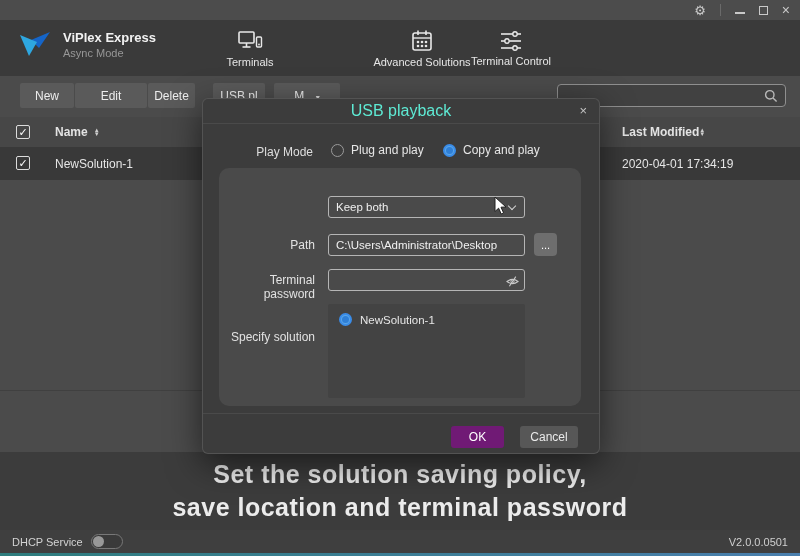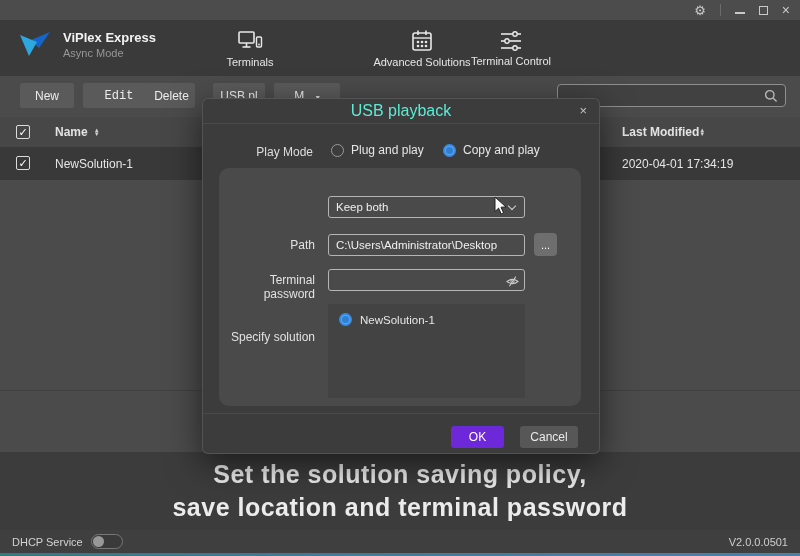--- a/index.html
+++ b/index.html
@@ -86,21 +86,21 @@
     border-right:1.5px solid #d2d2d2; border-bottom:1.5px solid #d2d2d2; transform:rotate(45deg); }
   .browse-btn { position:absolute; left:315px; top:65px; width:23px; height:23px; background:#6e6e6e; border:none;
     border-radius:4px; color:#fff; font-size:11px; line-height:10px; font-family:inherit; }
   .pwd-wrap { position:absolute; left:109px; top:101px; width:197px; height:22px; }
   .pwd-wrap .field { left:0; top:0; width:197px; }
   .eye { position:absolute; right:6px; top:5px; }
   .sol-list { position:absolute; left:109px; top:136px; width:197px; height:94px; background:#434343; border-radius:2px; }
   .sol-item { display:flex; align-items:center; gap:8px; padding:9px 0 0 11px; }
   .sol-item .radio-label { font-size:11.5px; }
   .dlg-footer { position:absolute; left:0; top:314px; width:100%; height:42px; border-top:1px solid #4a4a4a; }
-  .btn-ok { position:absolute; left:248px; top:12px; width:53px; height:22px; background:#6d28d9; border:none;
+  .btn-ok { position:absolute; left:248px; top:12px; width:53px; height:22px; background:#701a75; border:none;
     border-radius:3px; color:#fff; font-size:12px; font-family:inherit; }
   .btn-cancel { position:absolute; left:317px; top:12px; width:58px; height:22px; background:#575757; border:none;
     border-radius:3px; color:#eaeaea; font-size:12px; font-family:inherit; }
 
   .cursor { position:absolute; left:494px; top:196px; z-index:30; }
 </style>
 </head>
 <body>
 
 <div class="app">
@@ -160,21 +160,21 @@
         <line x1="2" y1="11" x2="22" y2="11" stroke="#e8e8e8" stroke-width="1.6"></line>
         <circle cx="8" cy="11" r="2.2" fill="#3a3a3a" stroke="#e8e8e8" stroke-width="1.4"></circle>
         <line x1="2" y1="18" x2="22" y2="18" stroke="#e8e8e8" stroke-width="1.6"></line>
         <circle cx="16" cy="18" r="2.2" fill="#3a3a3a" stroke="#e8e8e8" stroke-width="1.4"></circle>
       </svg>
       <span class="tab-label">Terminal Control</span>
     </div>
   </div>
 
   <button class="tool-btn" style="left:20px;width:54px;">New</button>
-  <button class="tool-btn" style="left:83px;width:72px;font-family:Liberation Mono, monospace;">Edit</button>
+  <button class="tool-btn" style="left:75px;width:72px;">Edit</button>
   <button class="tool-btn" style="left:148px;width:47px;">Delete</button>
   <button class="tool-btn" style="left:213px;width:52px;">USB pl</button>
   <button class="tool-btn" style="left:274px;width:66px;">
     <span>M</span>
     <span style="font-size:8px;color:#d8d8d8;margin-left:8px;">▾</span>
   </button>
 
   <div class="search-box">
     <input type="text" value="" style="">
     <span class="mag">

